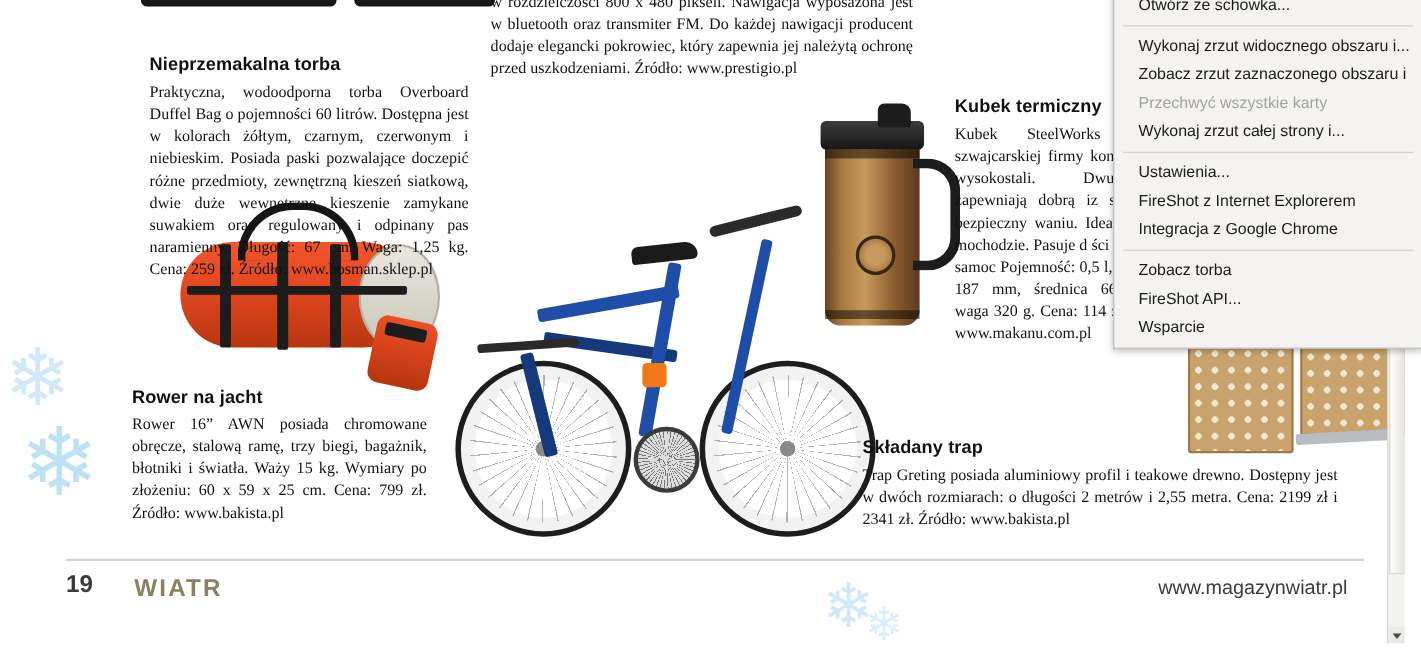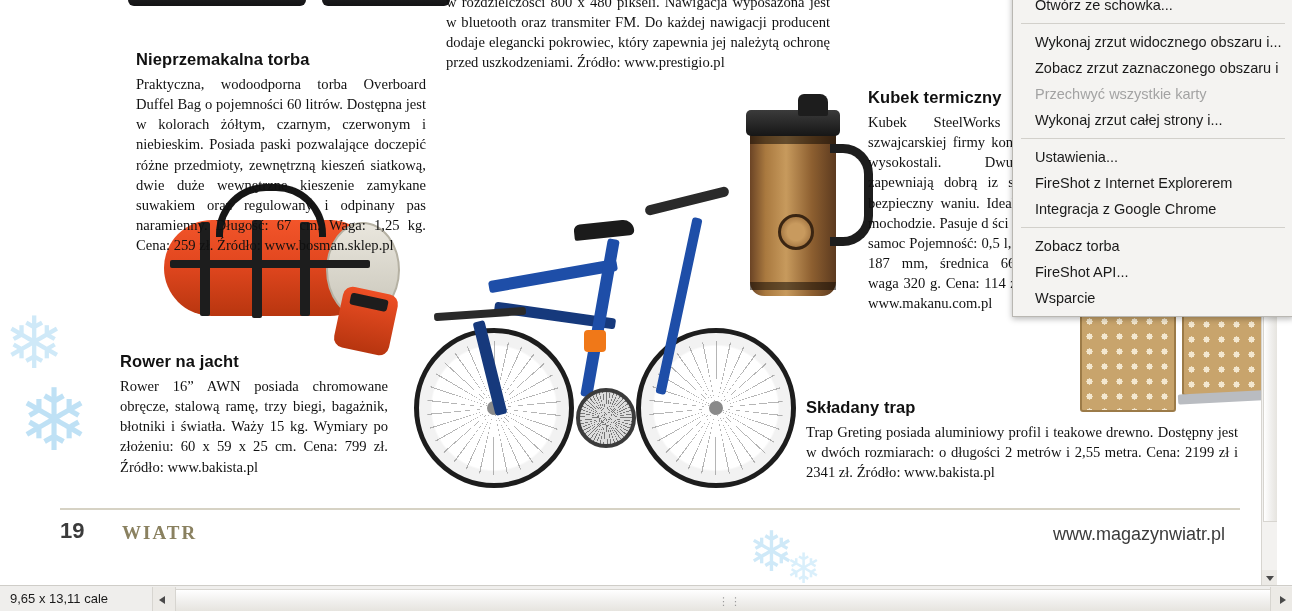--- a/index.html
+++ b/index.html
@@ -73,21 +73,21 @@
   }
   
   #col3 {
     position: absolute;
     left: 868px;
     top: 88px;
     width: 205px;
   }
   #col4 {
     position: absolute;
-    left: 806px;
+    left: 784px;
     top: 398px;
     width: 432px;
   }
 
   
   .photo { position: absolute; }
 
   
   #img-speaker-a {
     left: 128px; top: -30px; width: 178px; height: 36px;
@@ -243,22 +243,22 @@
     position: absolute; left: 60px; top: 508px; width: 1180px; height: 2px;
     background: #d6d2c4;
   }
   #footer-page {
     position: absolute; left: 60px; top: 518px;
     font-family: "Liberation Sans", sans-serif;
     font-weight: bold; font-size: 22px; color: #3b3b3b;
   }
   #footer-brand {
     position: absolute; left: 122px; top: 522px;
-    font-family: Liberation Serif, serif;
-    font-weight: bold; font-size: 19px; letter-spacing: 2px; color: #8a8160;
+    font-family: Liberation Sans, sans-serif;
+    font-weight: bold; font-size: 22px; letter-spacing: 2px; color: #8a8160;
   }
   #footer-issue {
     position: absolute; left: 216px; top: 524px;
     font-family: "Liberation Sans", sans-serif;
     font-size: 18px; color: #3b3b3b; letter-spacing: .2px;
   }
   #footer-url {
     position: absolute; right: 52px; top: 524px;
     font-family: "Liberation Sans", sans-serif;
     font-size: 18px; color: #3b3b3b;
@@ -490,28 +490,14 @@
     <div class="ctx-sep"></div>
     <div class="ctx-item">Ustawienia...</div>
     <div class="ctx-item">FireShot z Internet Explorerem</div>
     <div class="ctx-item">Integracja z Google Chrome</div>
     <div class="ctx-sep"></div>
     <div class="ctx-item">Zobacz torba</div>
     <div class="ctx-item">FireShot API...</div>
     <div class="ctx-item">Wsparcie</div>
   </div>
 
-  <div class="statusbar">
-    <div id="status-size">9,65 x 13,11 cale</div>
-    <div class="hscroll">
-      <div class="arrow left">
-          <span class="arrow-glyph l"></span>
-        </div>
-      <div class="thumb">
-        <span class="grip">⋮⋮</span>
-      </div>
-      <div class="arrow right">
-          <span class="arrow-glyph r"></span>
-        </div>
-    </div>
-  </div>
 
 </div>
 
 </body></html>

